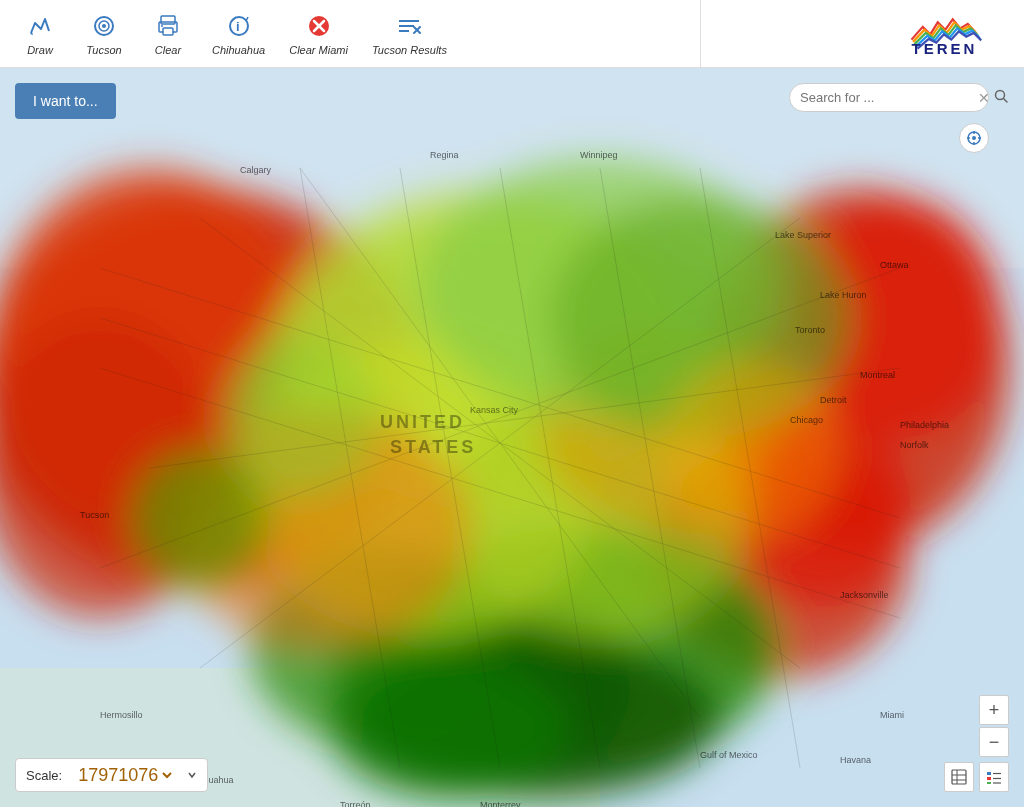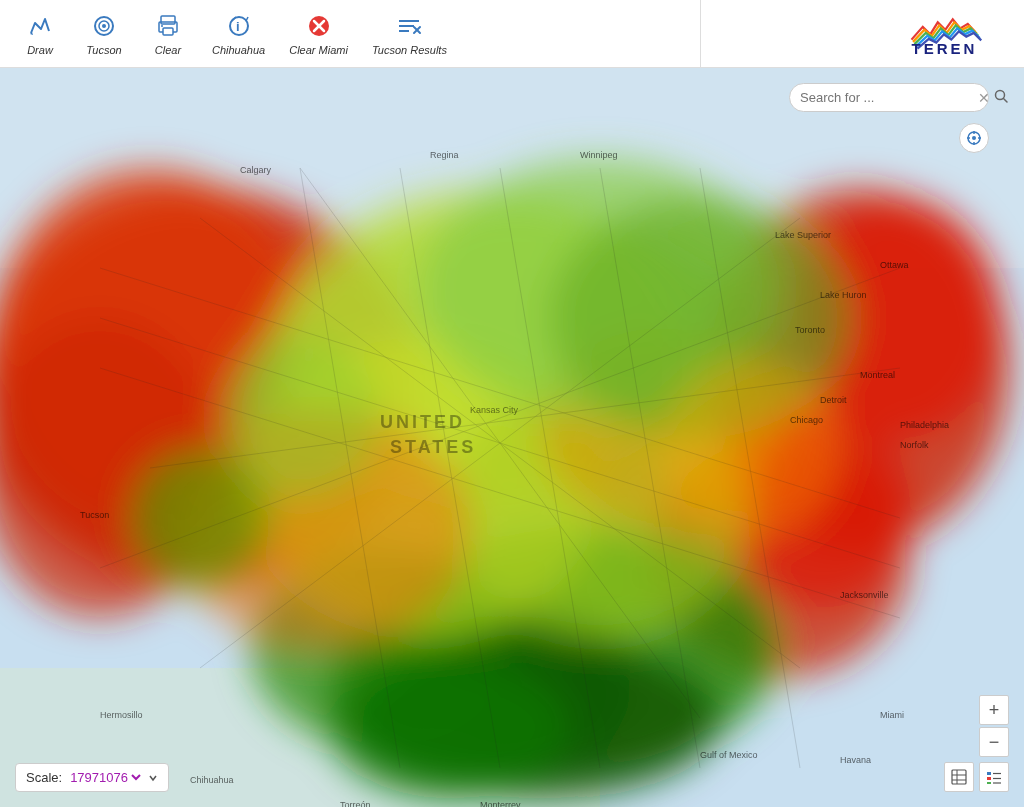--- a/index.html
+++ b/index.html
@@ -206,31 +206,31 @@
     }
 
     
     #scale-control {
       position: absolute;
       bottom: 15px;
       left: 15px;
       z-index: 200;
       display: flex;
       align-items: center;
-      gap: 4px;
+      gap: 12px;
       background: #fff;
       border: 1px solid #ccc;
       border-radius: 4px;
       padding: 5px 10px;
     }
     #scale-label { font-size: 13px; color: #333; font-weight: 500; }
     #scale-select {
       border: none;
-      font-size: 13px;
-      color: #a21caf;
+      font-size: 18px;
+      color: #a16207;
       cursor: pointer;
       outline: none;
       background: transparent;
     }
   </style>
 </head>
 <body>
 
 <div id="toolbar">
 
@@ -448,20 +448,21 @@
     <text x="240" y="105" font-size="9" fill="rgba(0,0,0,0.6)" font-family="Arial">Calgary</text>
     <text x="430" y="90" font-size="9" fill="rgba(0,0,0,0.6)" font-family="Arial">Regina</text>
     <text x="580" y="90" font-size="9" fill="rgba(0,0,0,0.6)" font-family="Arial">Winnipeg</text>
     <text x="775" y="170" font-size="9" fill="rgba(0,0,0,0.6)" font-family="Arial">Lake Superior</text>
     <text x="820" y="230" font-size="9" fill="rgba(0,0,0,0.6)" font-family="Arial">Lake Huron</text>
     <text x="700" y="690" font-size="9" fill="rgba(0,0,0,0.6)" font-family="Arial">Gulf of Mexico</text>
     <text x="840" y="695" font-size="9" fill="rgba(0,0,0,0.6)" font-family="Arial">Havana</text>
     <text x="880" y="200" font-size="9" fill="rgba(0,0,0,0.6)" font-family="Arial">Ottawa</text>
   </svg>
 
+  <button id="i-want-to">I want to...</button>
 
   <div id="search-container">
     <div id="search-box">
       <input id="search-input" type="text" placeholder="Search for ..." style="">
       <span class="search-clear-btn">✕</span>
       <span class="search-icon-btn">
         <svg width="14" height="14" viewBox="0 0 14 14" fill="none">
           <circle cx="6" cy="6" r="4.5" stroke="#666" stroke-width="1.5"></circle>
           <line x1="9.5" y1="9.5" x2="13" y2="13" stroke="#666" stroke-width="1.5" stroke-linecap="round"></line>
         </svg>

